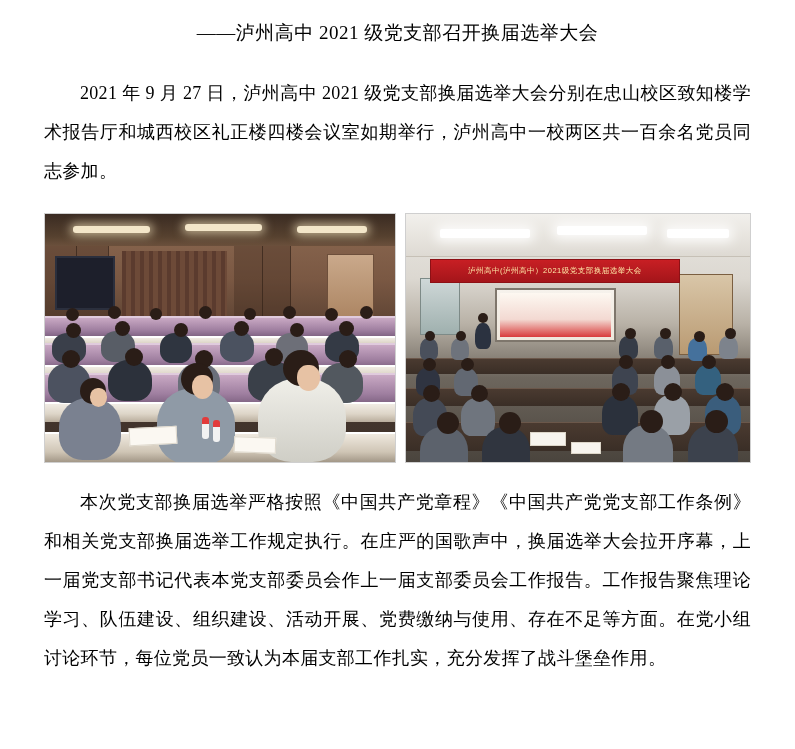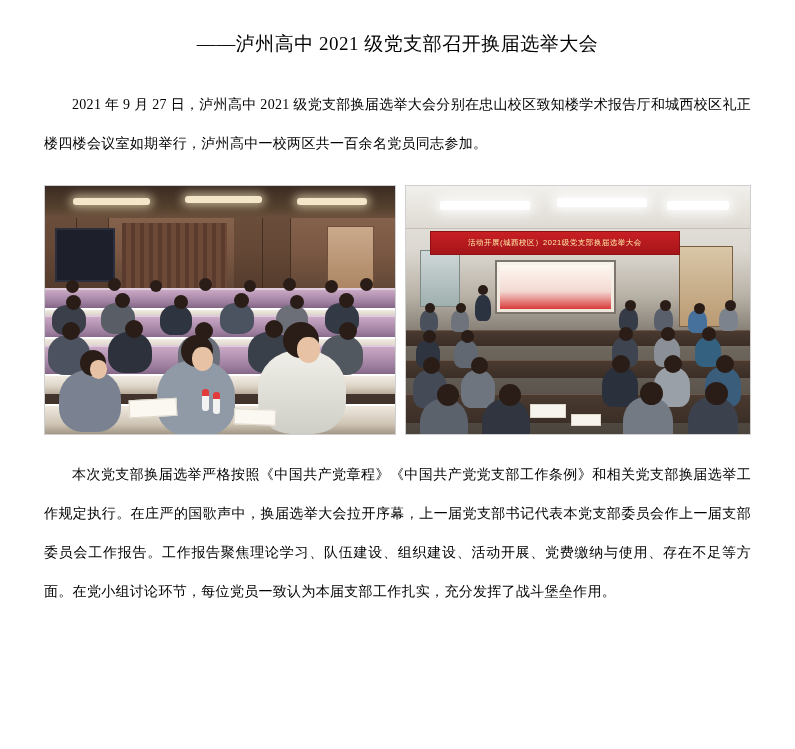--- a/index.html
+++ b/index.html
@@ -25,24 +25,24 @@
     padding-top: 6px;
   }
   .title-line {
     text-align: center;
     font-size: 19px;
     line-height: 38px;
     letter-spacing: 0.5px;
     font-family: "Liberation Serif", "DejaVu Serif", serif;
   }
   .title-line.sub {
-    margin-top: 19px;
+    margin-top: 8px;
   }
   .para {
-    font-size: 14px;
+    font-size: 18px;
     line-height: 39px;
     text-align: justify;
     text-justify: inter-ideograph;
     text-indent: 2em;
     letter-spacing: 0.3px;
     font-family: Liberation Serif, serif;
   }
   .para-top {
     margin-top: 22px;
   }
@@ -284,21 +284,21 @@
 
     <div class="photo right">
       <div class="photo-inner">
         <div class="mr-bg"></div>
         <div class="mr-ceiling"></div>
         <div class="mr-panel-light" style="left:10%; top:6%; width:26%;"></div>
         <div class="mr-panel-light" style="left:44%; top:5%; width:26%;"></div>
         <div class="mr-panel-light" style="left:76%; top:6%; width:18%;"></div>
         <div class="mr-window"></div>
         <div class="mr-door"></div>
-        <div class="mr-banner">活动开展(城西校区）2021级党支部换届选举大会</div>
+        <div class="mr-banner">泸州高中(泸州高中）2021级党支部换届选举大会</div>
         <div class="mr-screen">
             <div class="mr-screen-in"></div>
           </div>
 
         <div class="attendee" style="left:20%; top:44%; width:16px; height:26px; background:#2b3240;"></div>
         <div class="head" style="left:21%; top:40%; width:10px; height:10px;"></div>
 
         <div class="mr-table" style="top:58%; height:6%;"></div>
         <div class="mr-table" style="top:70%; height:7%;"></div>
         <div class="mr-table" style="top:84%; height:11%;"></div>

